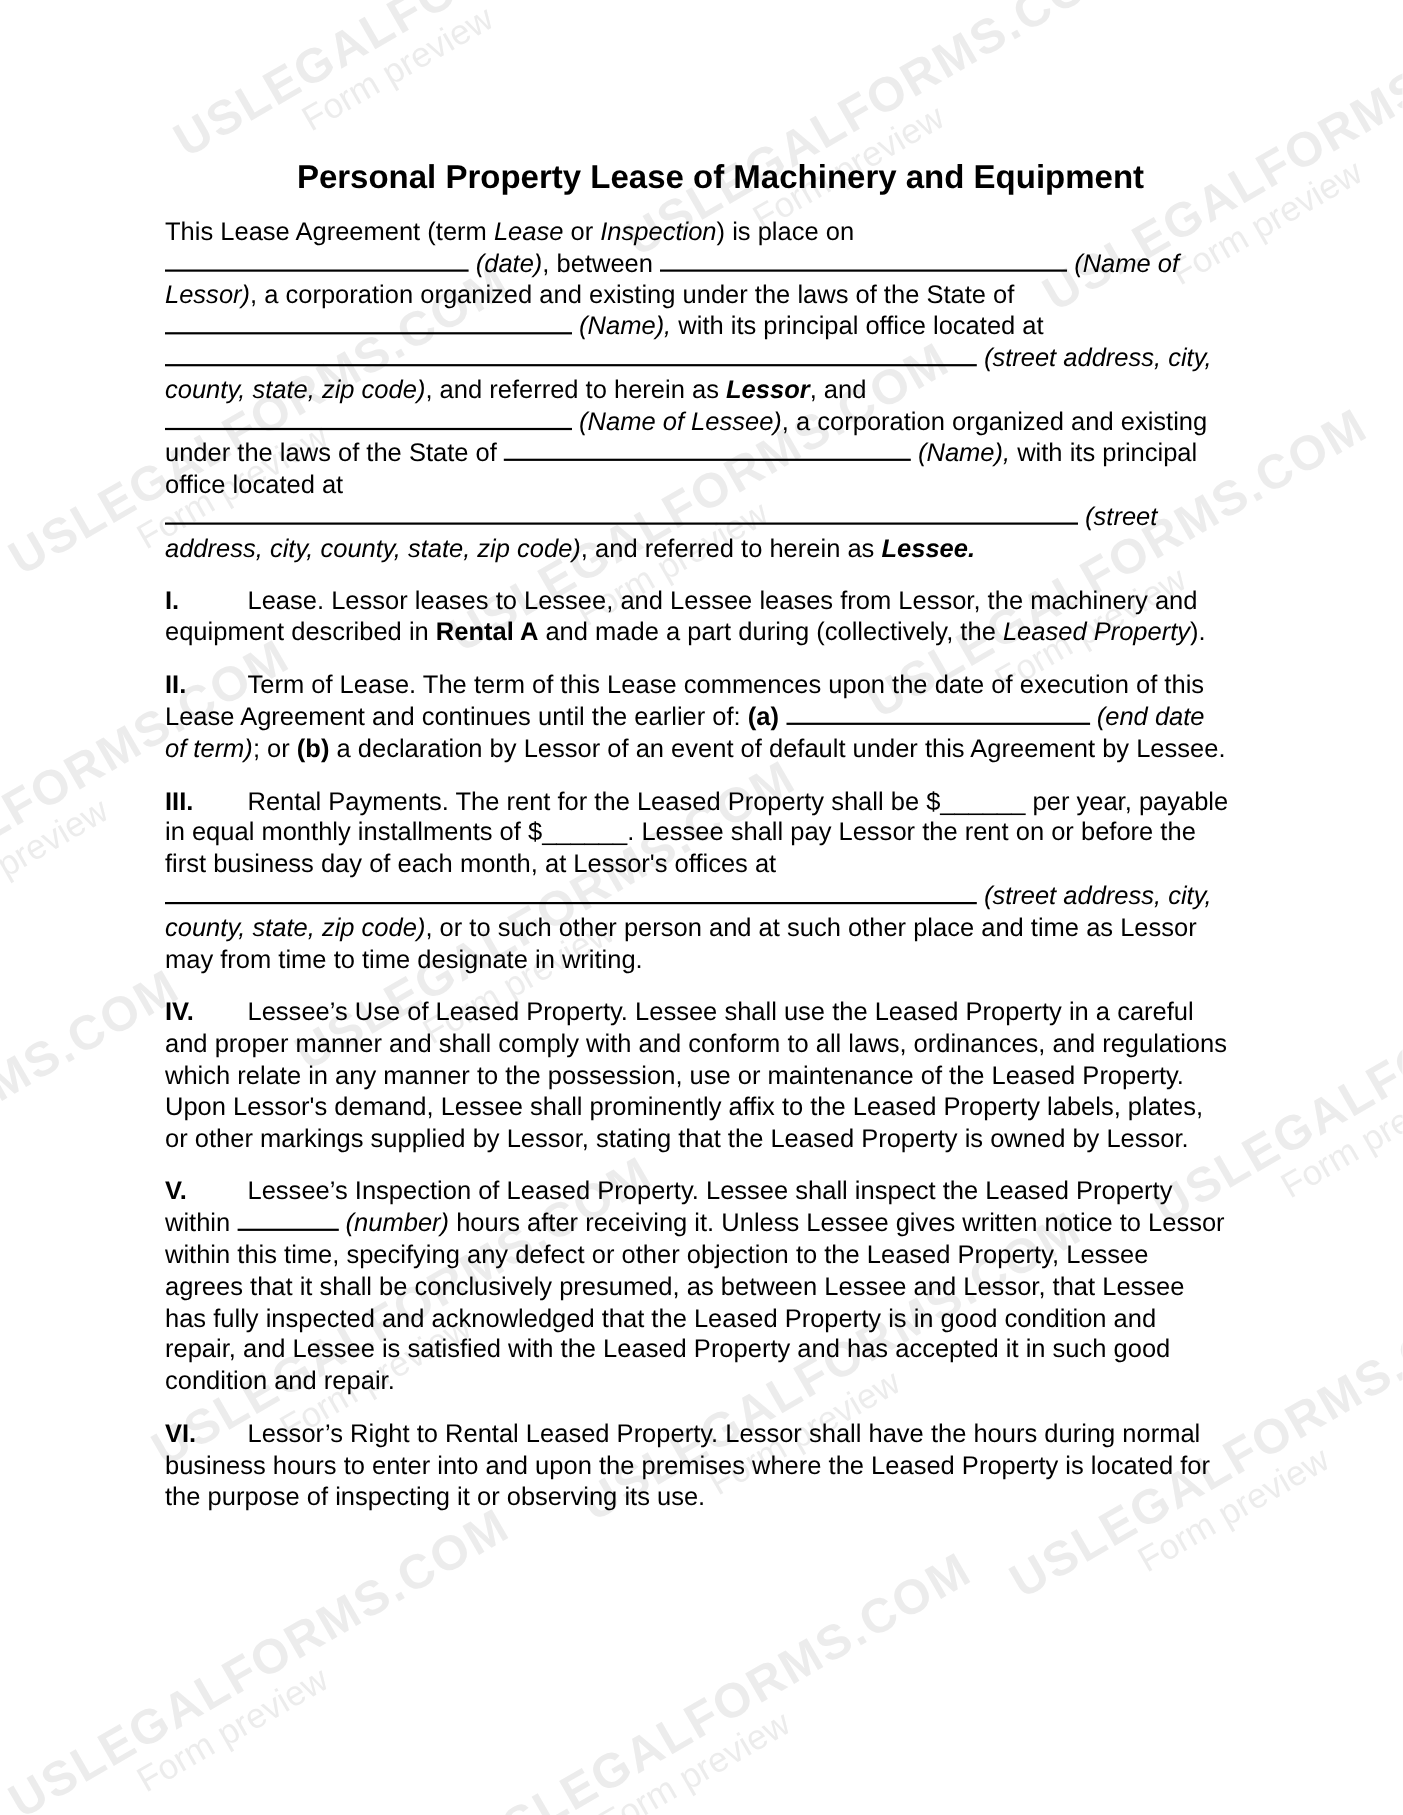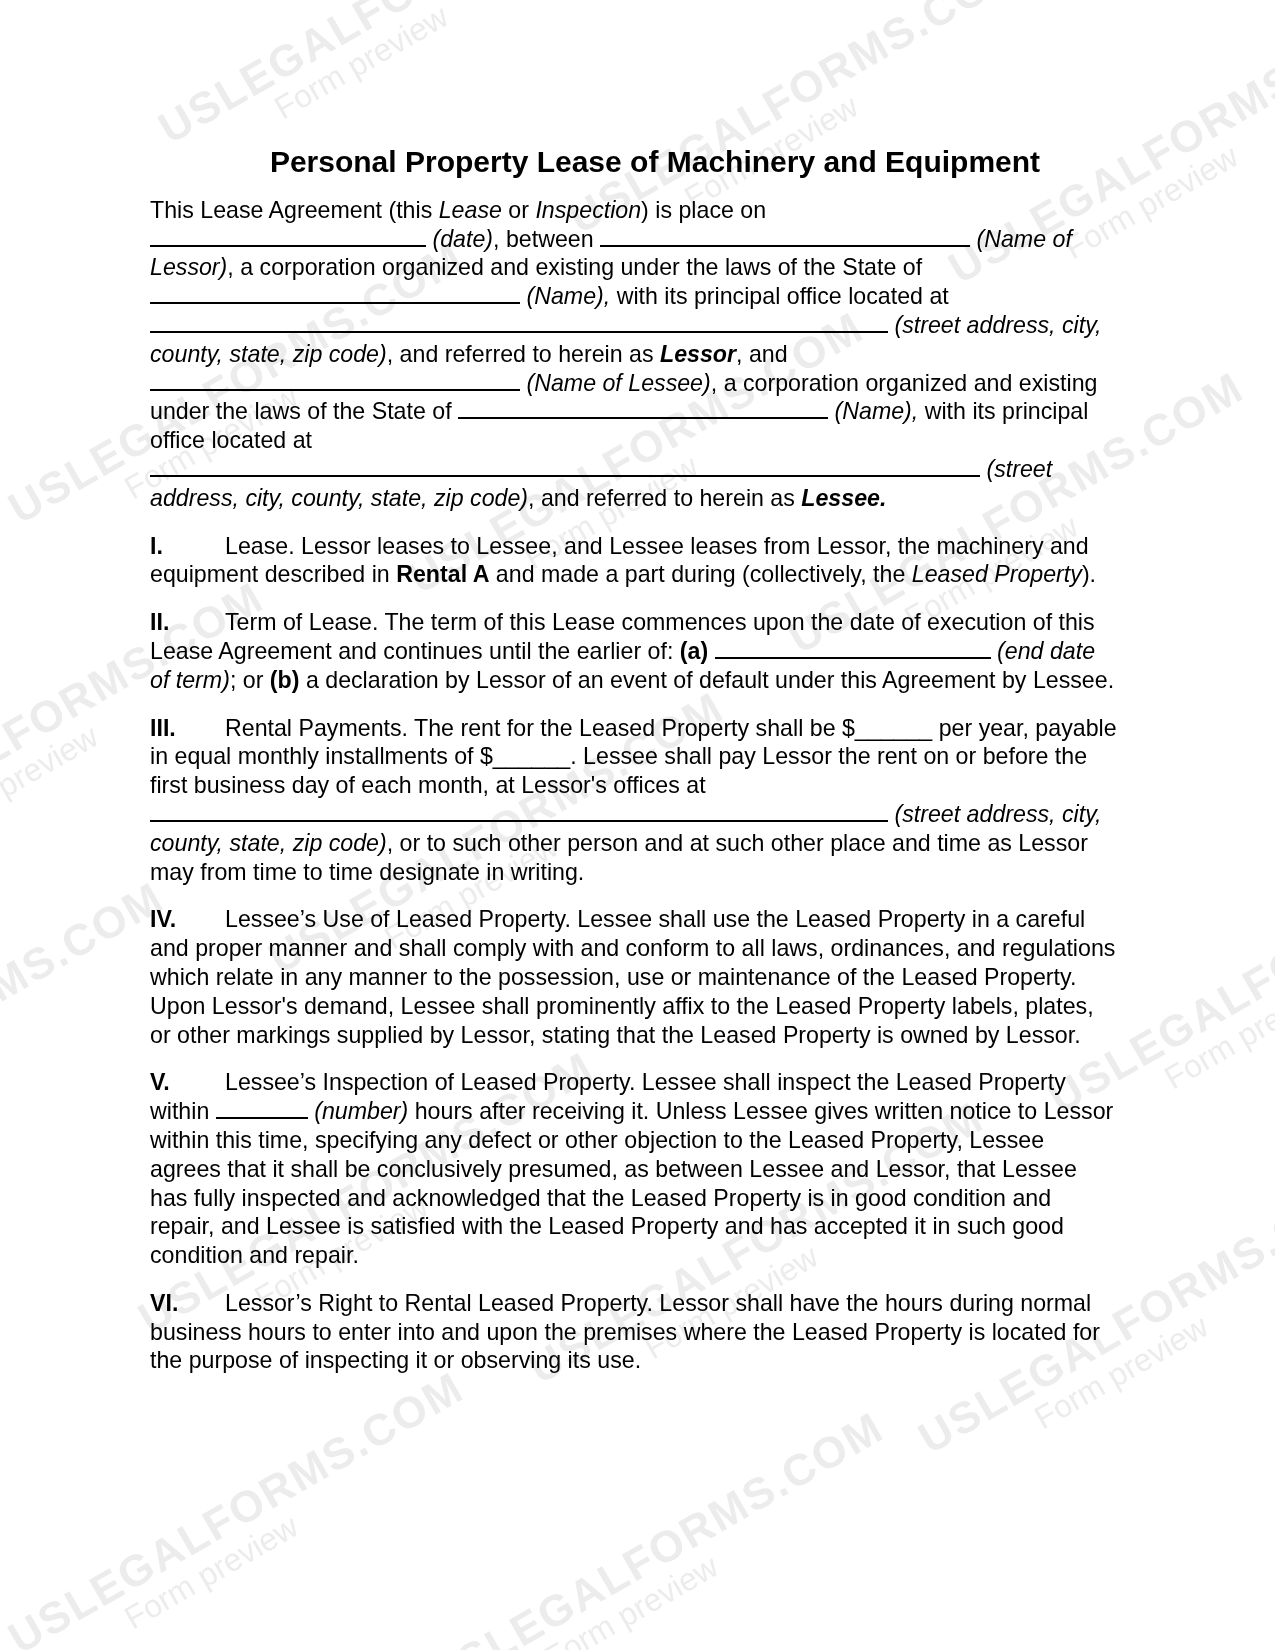--- a/index.html
+++ b/index.html
@@ -78,21 +78,21 @@
     </div>
   <div class="wm" style="left:420px;top:1660px;">
       <span class="big">USLEGALFORMS.COM</span>
       <span class="small">Form preview</span>
     </div>
 
   <div class="content">
     <div class="title">Personal Property Lease of Machinery and Equipment</div>
 
     <p>
-      <span>This Lease Agreement (this </span><i>Lease</i><span> or </span><i>Inspection</i><span>) is place on</span><br>
+      <span>This Lease Agreement (term </span><i>Lease</i><span> or </span><i>Inspection</i><span>) is place on</span><br>
       <span class="blank" style="width:276px"></span> <i>(date)</i><span>, between </span><span class="blank" style="width:370px"></span> <i>(Name of Lessor)</i><span>, a corporation organized and existing under the laws of the State of </span><span class="blank" style="width:370px"></span> <i>(Name),</i><span> with its principal office located at </span><span class="blank" style="width:738px"></span> <i>(street address, city, county, state, zip code)</i><span>, and referred to herein as </span><b><i>Lessor</i></b><span>, and </span><span class="blank" style="width:370px"></span> <i>(Name of Lessee)</i><span>, a corporation organized and existing under the laws of the State of </span><span class="blank" style="width:370px"></span> <i>(Name),</i><span> with its principal office located at </span><span class="blank" style="width:830px"></span> <i>(street address, city, county, state, zip code)</i><span>, and referred to herein as </span><b><i>Lessee.</i></b>
     </p>
 
     <p>
       <span class="num">I.</span><span class="hd">Lease.</span><span> Lessor leases to Lessee, and Lessee leases from Lessor, the machinery and equipment described in </span><b>Rental A</b><span> and made a part during (collectively, the </span><i>Leased Property</i><span>).</span>
     </p>
 
     <p>
       <span class="num">II.</span><span class="hd">Term of Lease.</span><span> The term of this Lease commences upon the date of execution of this Lease Agreement and continues until the earlier of: </span><b>(a)</b> <span class="blank" style="width:276px"></span> <i>(end date of term)</i><span>; or </span><b>(b)</b><span> a declaration by Lessor of an event of default under this Agreement by Lessee.</span>
     </p>

